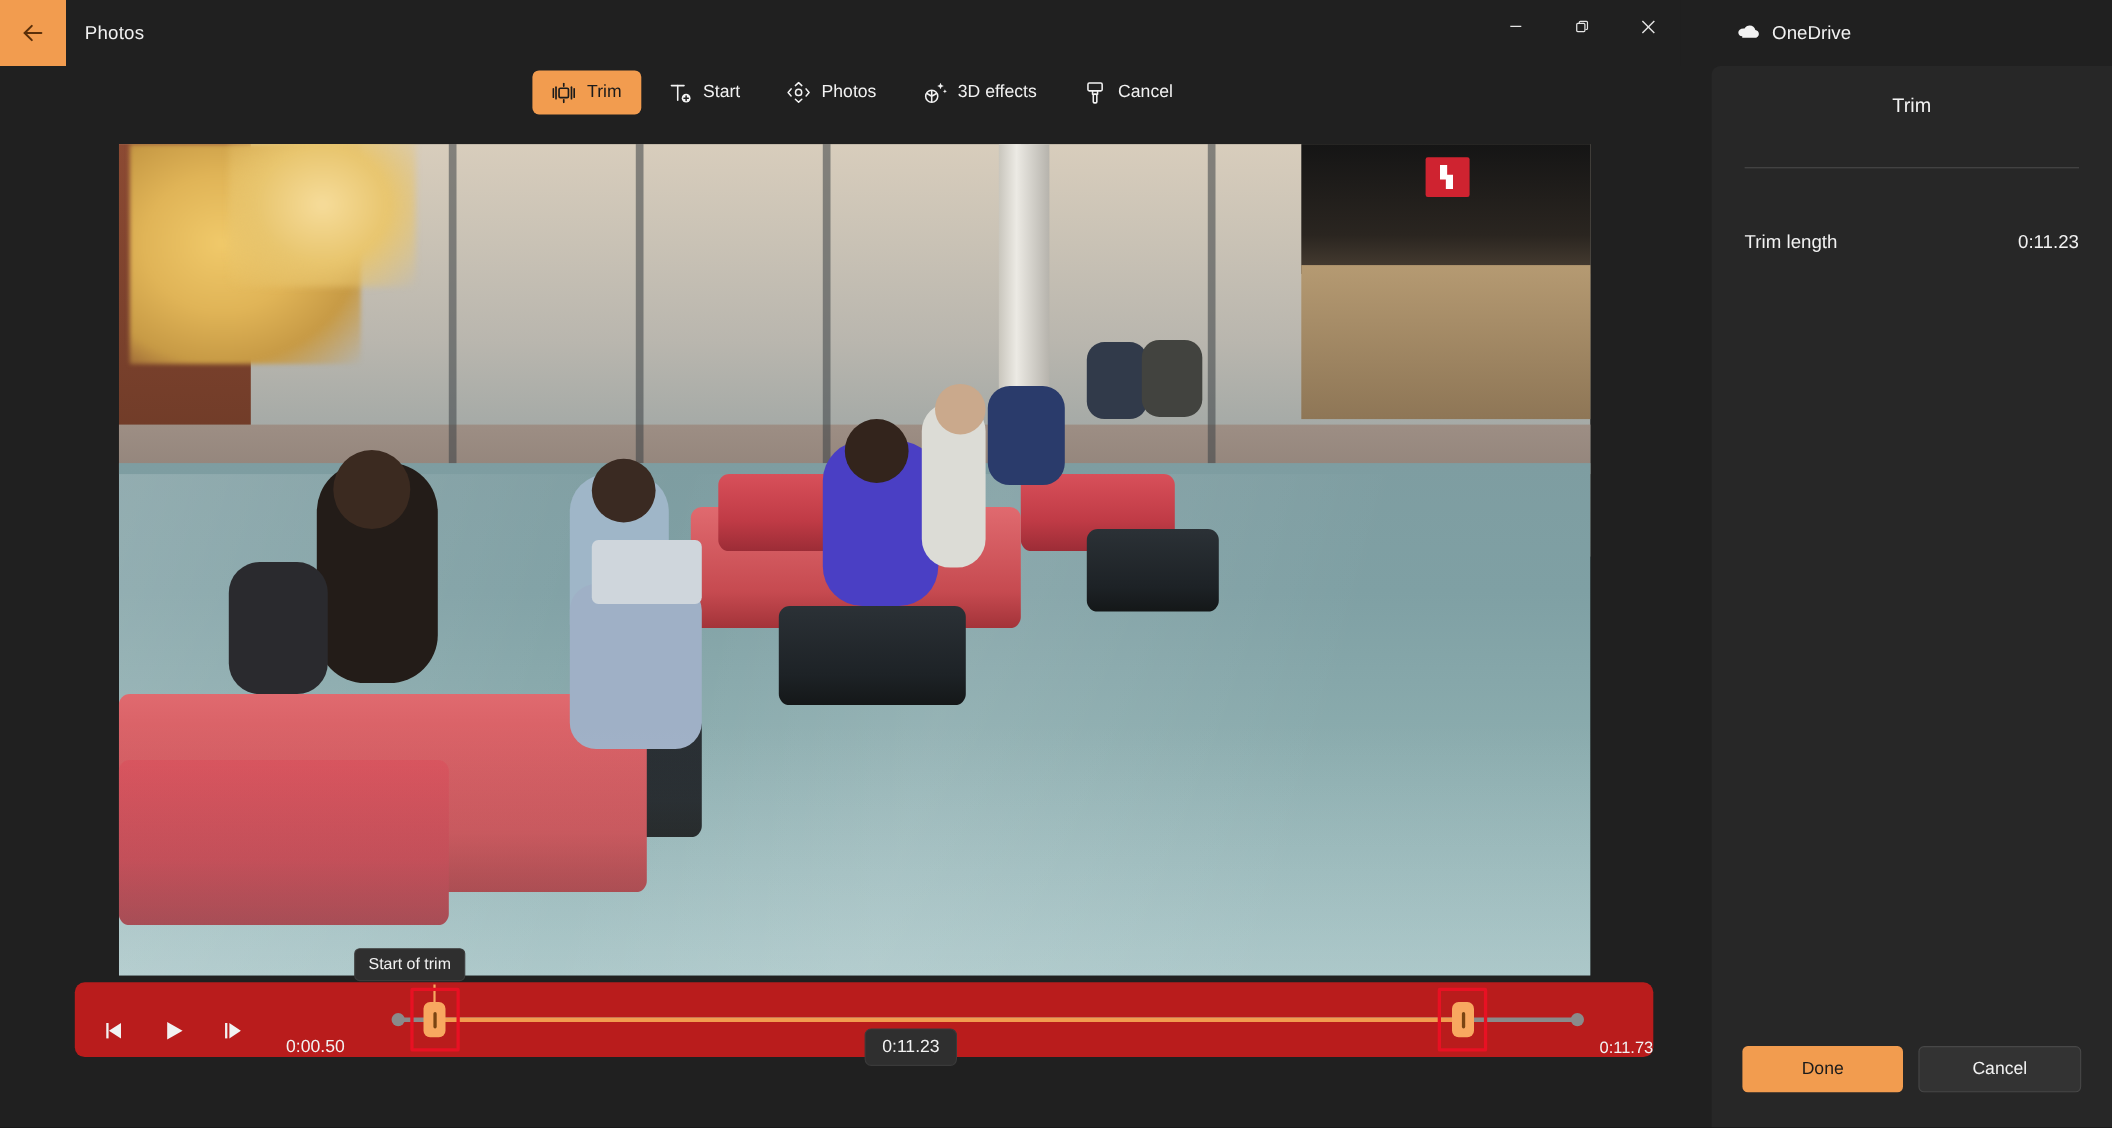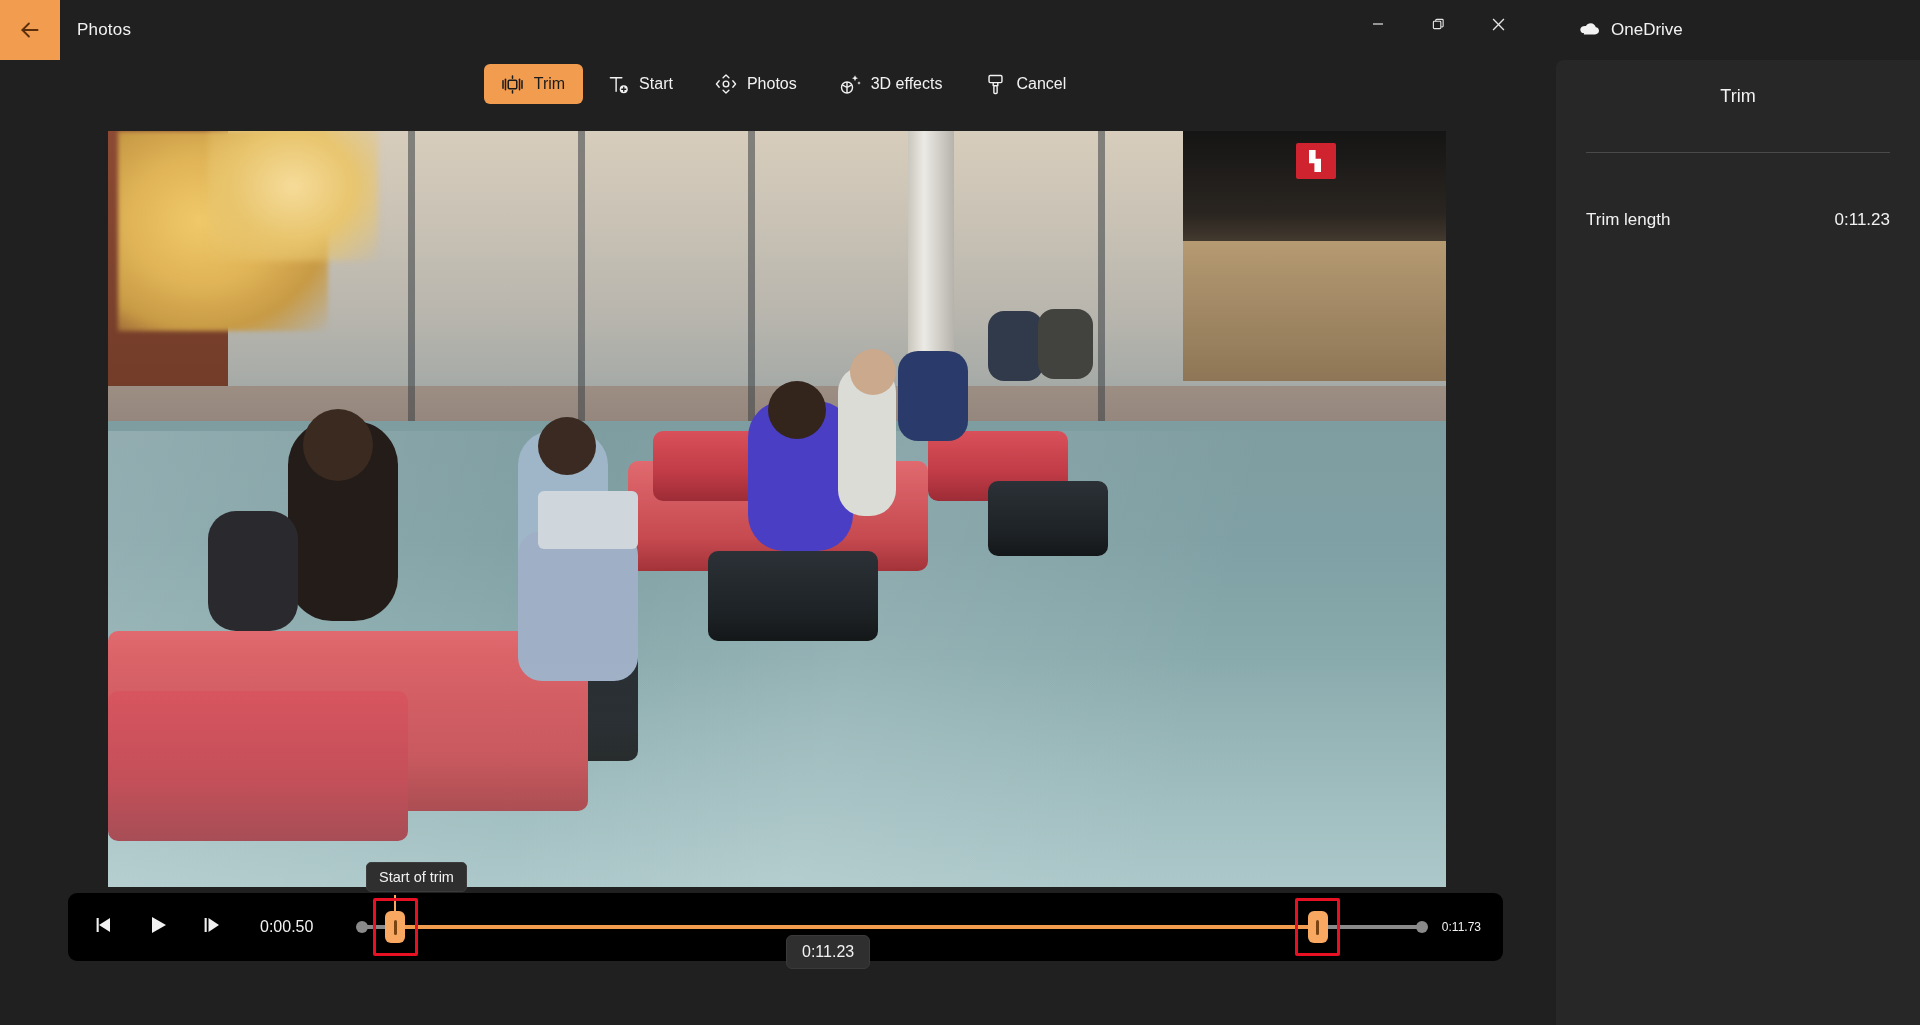--- a/index.html
+++ b/index.html
@@ -132,22 +132,22 @@
   }
   .sofa { position:absolute; border-radius:10px; }
   .s-red { background: linear-gradient(180deg,#d8505a 0%, #c03b46 60%, #9c2c36 100%); }
   .s-red2 { background: linear-gradient(180deg,#e06a6f 0%, #c64a50 70%, #a33339 100%); }
   .s-dark { background: linear-gradient(180deg,#2b3136 0%, #1d2226 70%, #141718 100%); }
   .blob { position:absolute; border-radius:50%; }
 
   
   .controlbar {
     position: absolute; left: 68px; top: 893px; width: 1435px; height: 68px;
-    background: #000000; border-radius: 9px;
-    display: flex; align-items: center;
+    background: #b91c1c; border-radius: 9px;
+    display: flex; align-items: flex-end;
   }
   .pbtn {
     width: 44px; height: 44px; margin-left: 10px;
     display: flex; align-items: center; justify-content: center;
     border-radius: 5px; cursor: pointer;
   }
   .pbtn:first-child { margin-left: 14px; }
   .time-cur {
     margin-left: 26px; font-size: 16px; color: #f2f2f2;
     min-width: 76px;
@@ -175,26 +175,26 @@
     content: ""; width: 3px; height: 15px; background: #7a4412; border-radius: 2px;
   }
   .handle-stem {
     position: absolute; top: 2px; left: 9px; width: 2px; height: 18px; background: #F8A860;
   }
   .hl-box {
     position: absolute; border: 3px solid #e81123; border-radius: 2px;
     pointer-events: none;
   }
   .time-end {
-    font-size: 12px; color: #f2f2f2; margin-right: 22px;
+    font-size: 15px; color: #f2f2f2; 
   }
   .tooltip {
     position: absolute; background: #2f2f2f; color: #f2f2f2;
     border-radius: 5px; padding: 6px 12px; font-size: 14.5px;
-    white-space: nowrap; border: 1px solid #3c3c3c; margin-left: 44px;
+    white-space: nowrap; border: 1px solid #3c3c3c;
   }
   .duration-badge {
     position: absolute; left: 786px; top: 935px;
     background: #2f2f2f; color: #f2f2f2; border-radius: 6px;
     padding: 7px 15px; font-size: 16px; border: 1px solid #3a3a3a;
   }
   .panel {
     position: absolute; left: 1556px; top: 60px; width: 364px; height: 965px;
     background: #272727; border-top-left-radius: 8px;
   }
@@ -440,13 +440,17 @@
 
 <div class="panel">
   <div class="panel-title">Trim</div>
   <div class="panel-divider"></div>
 
   <div class="panel-row">
     <span>Trim length</span>
     <span>0:11.23</span>
   </div>
 
+  <div class="panel-actions">
+    <button class="btn btn-primary">Done</button>
+    <button class="btn btn-secondary">Cancel</button>
+  </div>
 </div>
 
 </body></html>

